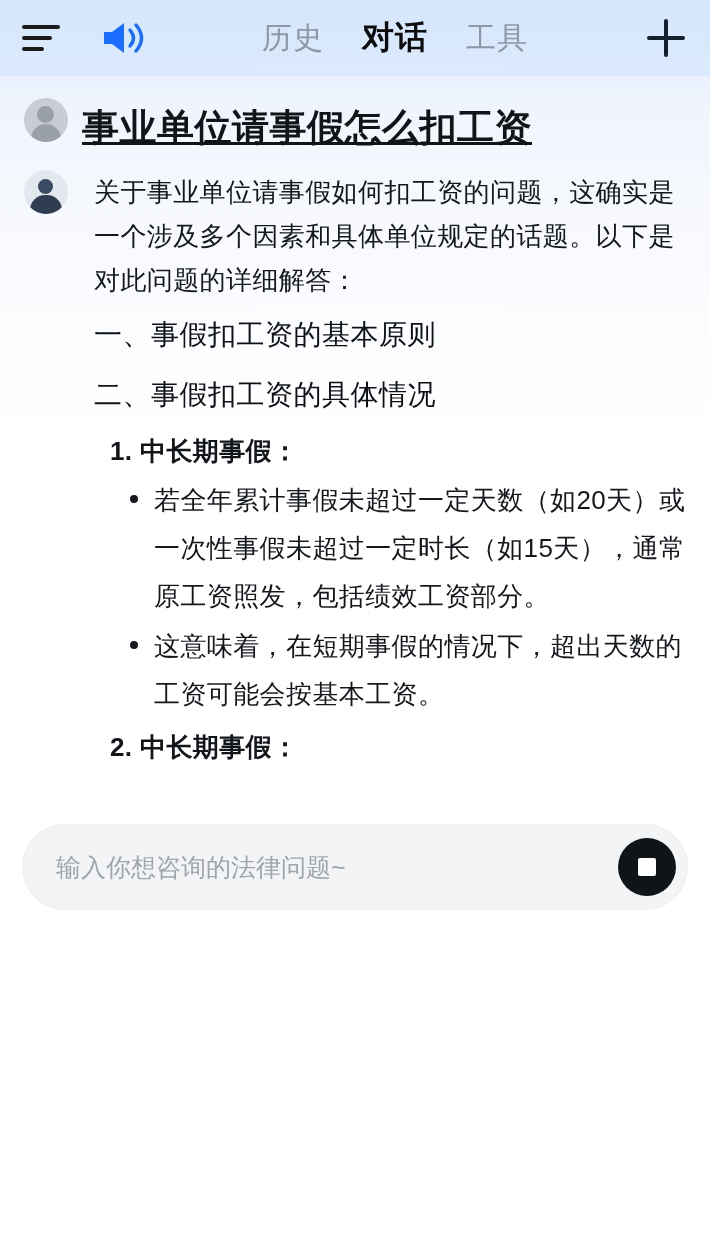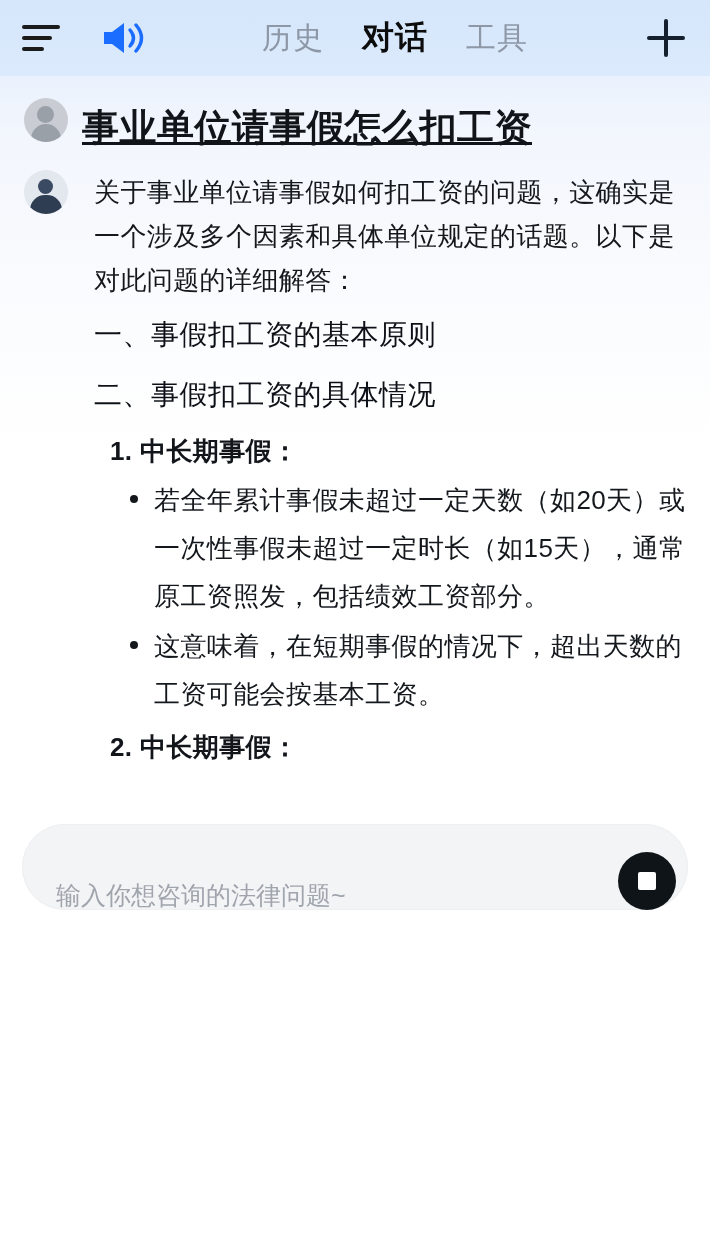--- a/index.html
+++ b/index.html
@@ -216,21 +216,21 @@
   .composer {
     flex: 0 0 128px;
     padding: 14px 22px 30px 22px;
     background: #ffffff;
   }
   .input-pill {
     height: 86px;
     border-radius: 44px;
     background: #f3f4f6;
     display: flex;
-    align-items: flex-end;
+    align-items: center;
     padding: 0 12px 0 34px;
     box-shadow: 0 0 0 1px #eeeff1 inset;
   }
   .input-pill input {
     flex: 1;
     border: none;
     outline: none;
     background: transparent;
     font-size: 25px;
     color: #2b2f36;

